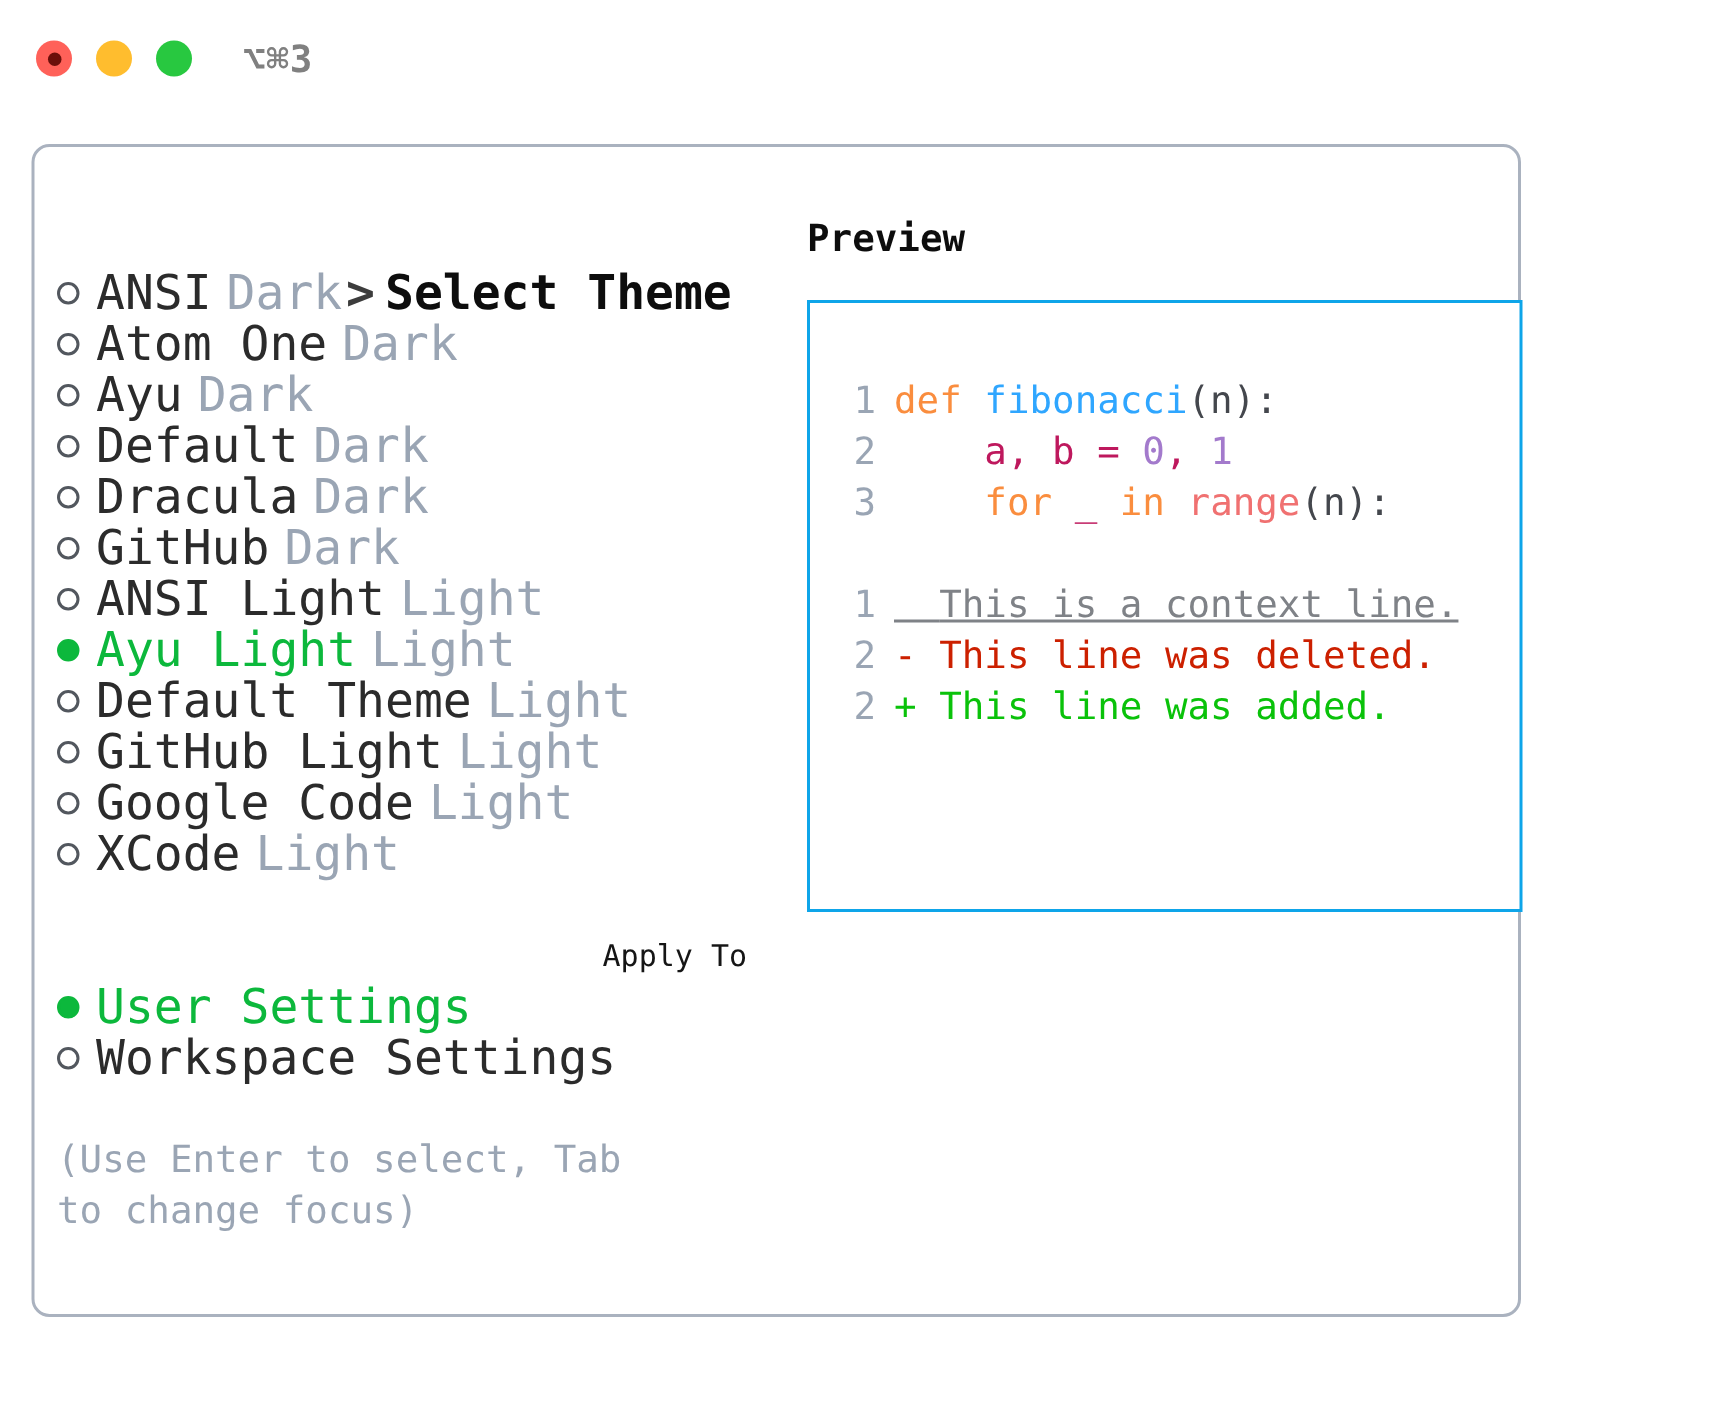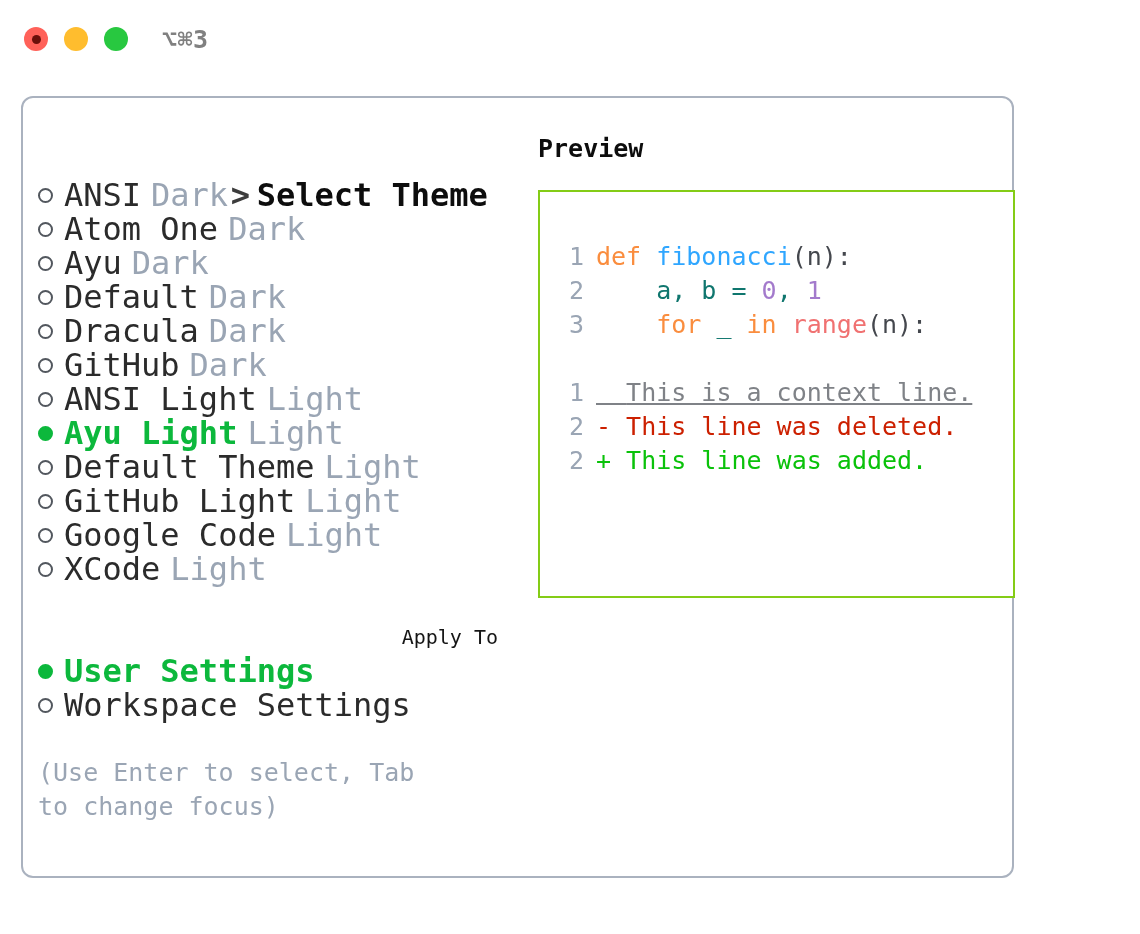--- a/index.html
+++ b/index.html
@@ -103,21 +103,21 @@
   }
   .radio.sel {
     background: #0cb83c;
     border-color: #0cb83c;
   }
   .radio-wrap {
     display: inline-block;
     width: 26px;
   }
   .name { color: #2b2b2b; }
-  .name.sel { color: #0cb83c; font-weight: bold; }
+  .name.sel { color: #0cb83c; }
   .tag {
     color: #9aa5b4;
     margin-left: 10px;
   }
   .spacer { height: 34px; }
 
   #apply-title {
     padding-left: 26px;
     font-size: 20px;
     color: #151515;
@@ -128,32 +128,32 @@
     font-size: 25px;
     line-height: 34px;
     color: #9aa5b4;
     width: 410px;
     white-space: pre-wrap;
   }
 
   
   #right-col {
     position: absolute;
-    left: 479px; top: 36px;
+    left: 479px; top: 46px;
     width: 490px;
     padding-left: 36px;
   }
   #preview-label {
     font-size: 25px;
     font-weight: bold;
     color: #0d0d0d;
     margin-bottom: 27px;
   }
   #preview-box {
-    border: 2px solid #84cc16;
+    border: 2px solid #0ea5e9;
     width: 477px;
     height: 408px;
     padding: 48px 0 0 0;
     background: #ffffff;
   }
   .code-line {
     font-size: 25px;
     line-height: 34px;
     white-space: pre;
     padding-left: 22px;
@@ -164,21 +164,21 @@
     width: 22px;
     text-align: right;
     margin-right: 12px;
   }
   .blank-line { height: 34px; }
 
   .tk-kw   { color: #fa8d3e; }
   .tk-fn   { color: #2fa6ff; }
   .tk-call { color: #f07171; }
   .tk-num  { color: #a37acc; }
-  .tk-txt  { color: #0f766e; }
+  .tk-txt  { color: #be185d; }
   .tk-punc { color: #44474d; }
   .tk-ctx  { color: #7f8287; text-decoration: underline; }
   .tk-del  { color: #cc2000; }
   .tk-add  { color: #0ac20a; }
 </style>
 </head>
 <body>
 
 <div id="root">
 

